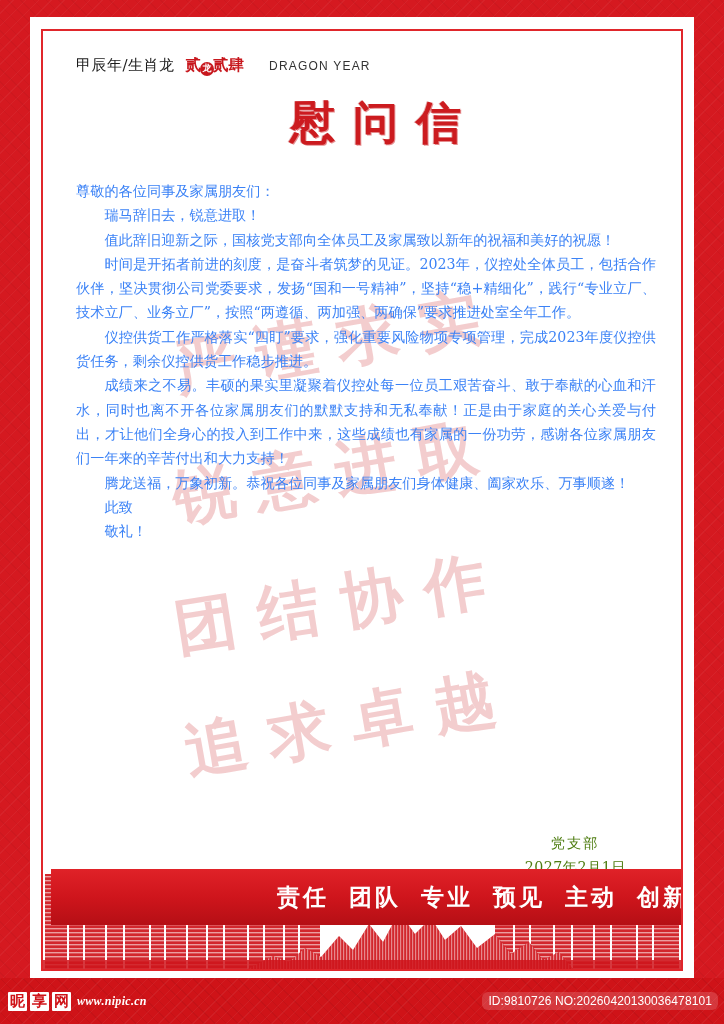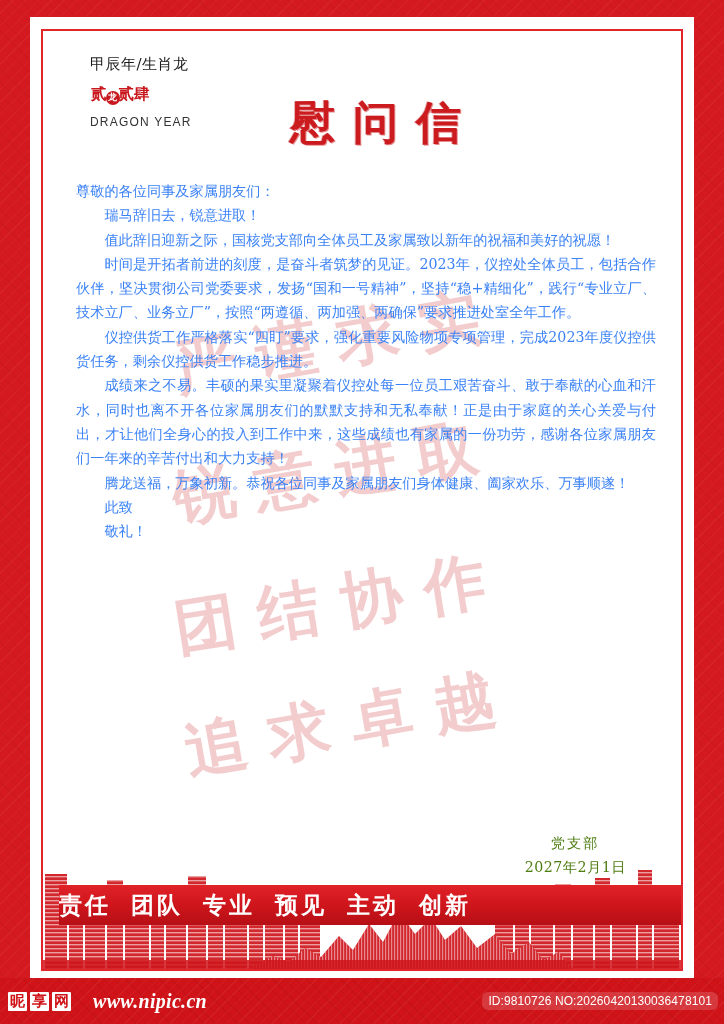--- a/index.html
+++ b/index.html
@@ -55,21 +55,20 @@
   }
 
   
   #header {
     position: absolute;
     left: 33px;
     top: 24px;
     display: flex;
     align-items: baseline;
     gap: 10px;
-    flex-direction: column;
   }
   #header .cn-year {
     font-size: 15px;
     color: #1a1a1a;
     letter-spacing: .5px;
     font-family: "DejaVu Serif", "Liberation Serif", serif;
   }
   #header .seal {
     font-size: 15.5px;
     color: #c8181e;
@@ -177,28 +176,28 @@
     bottom: 0;
     width: 638px;
     height: 105px;
     overflow: hidden;
     z-index: 3;
   }
   #skyline-svg { position: absolute; left: 0; bottom: 0; }
 
   #ribbon {
     position: absolute;
-    left: 16px;
+    left: 8px;
     bottom: 44px;
     width: 638px;
-    height: 40px;
+    height: 56px;
     background: linear-gradient(180deg, #e02228 0%, #cf151c 50%, #b50f15 100%);
     display: flex;
     align-items: center;
-    justify-content: flex-start;
+    justify-content: flex-end;
     z-index: 4;
   }
   #ribbon .slogan {
     font-family: "DejaVu Serif", "Liberation Serif", serif;
     font-size: 23px;
     font-weight: 700;
     color: #ffffff;
     letter-spacing: 3px;
     display: flex;
     gap: 20px;
@@ -242,23 +241,22 @@
     line-height: 19px;
     width: 19px;
     text-align: center;
     border-radius: 1px;
   }
   #footer .brand-url {
     color: #ffffff;
     font-family: "Liberation Serif", serif;
     font-style: italic;
     font-weight: 700;
-    font-size: 20px;
+    font-size: 12px;
     letter-spacing: .3px;
-    margin-left: 16px;
   }
   #footer .idcode {
     margin-left: auto;
     margin-right: 6px;
     background: rgba(255,255,255,0.16);
     color: #ffffff;
     font-family: "Liberation Sans", sans-serif;
     font-size: 12px;
     padding: 2px 6px;
     letter-spacing: .1px;

